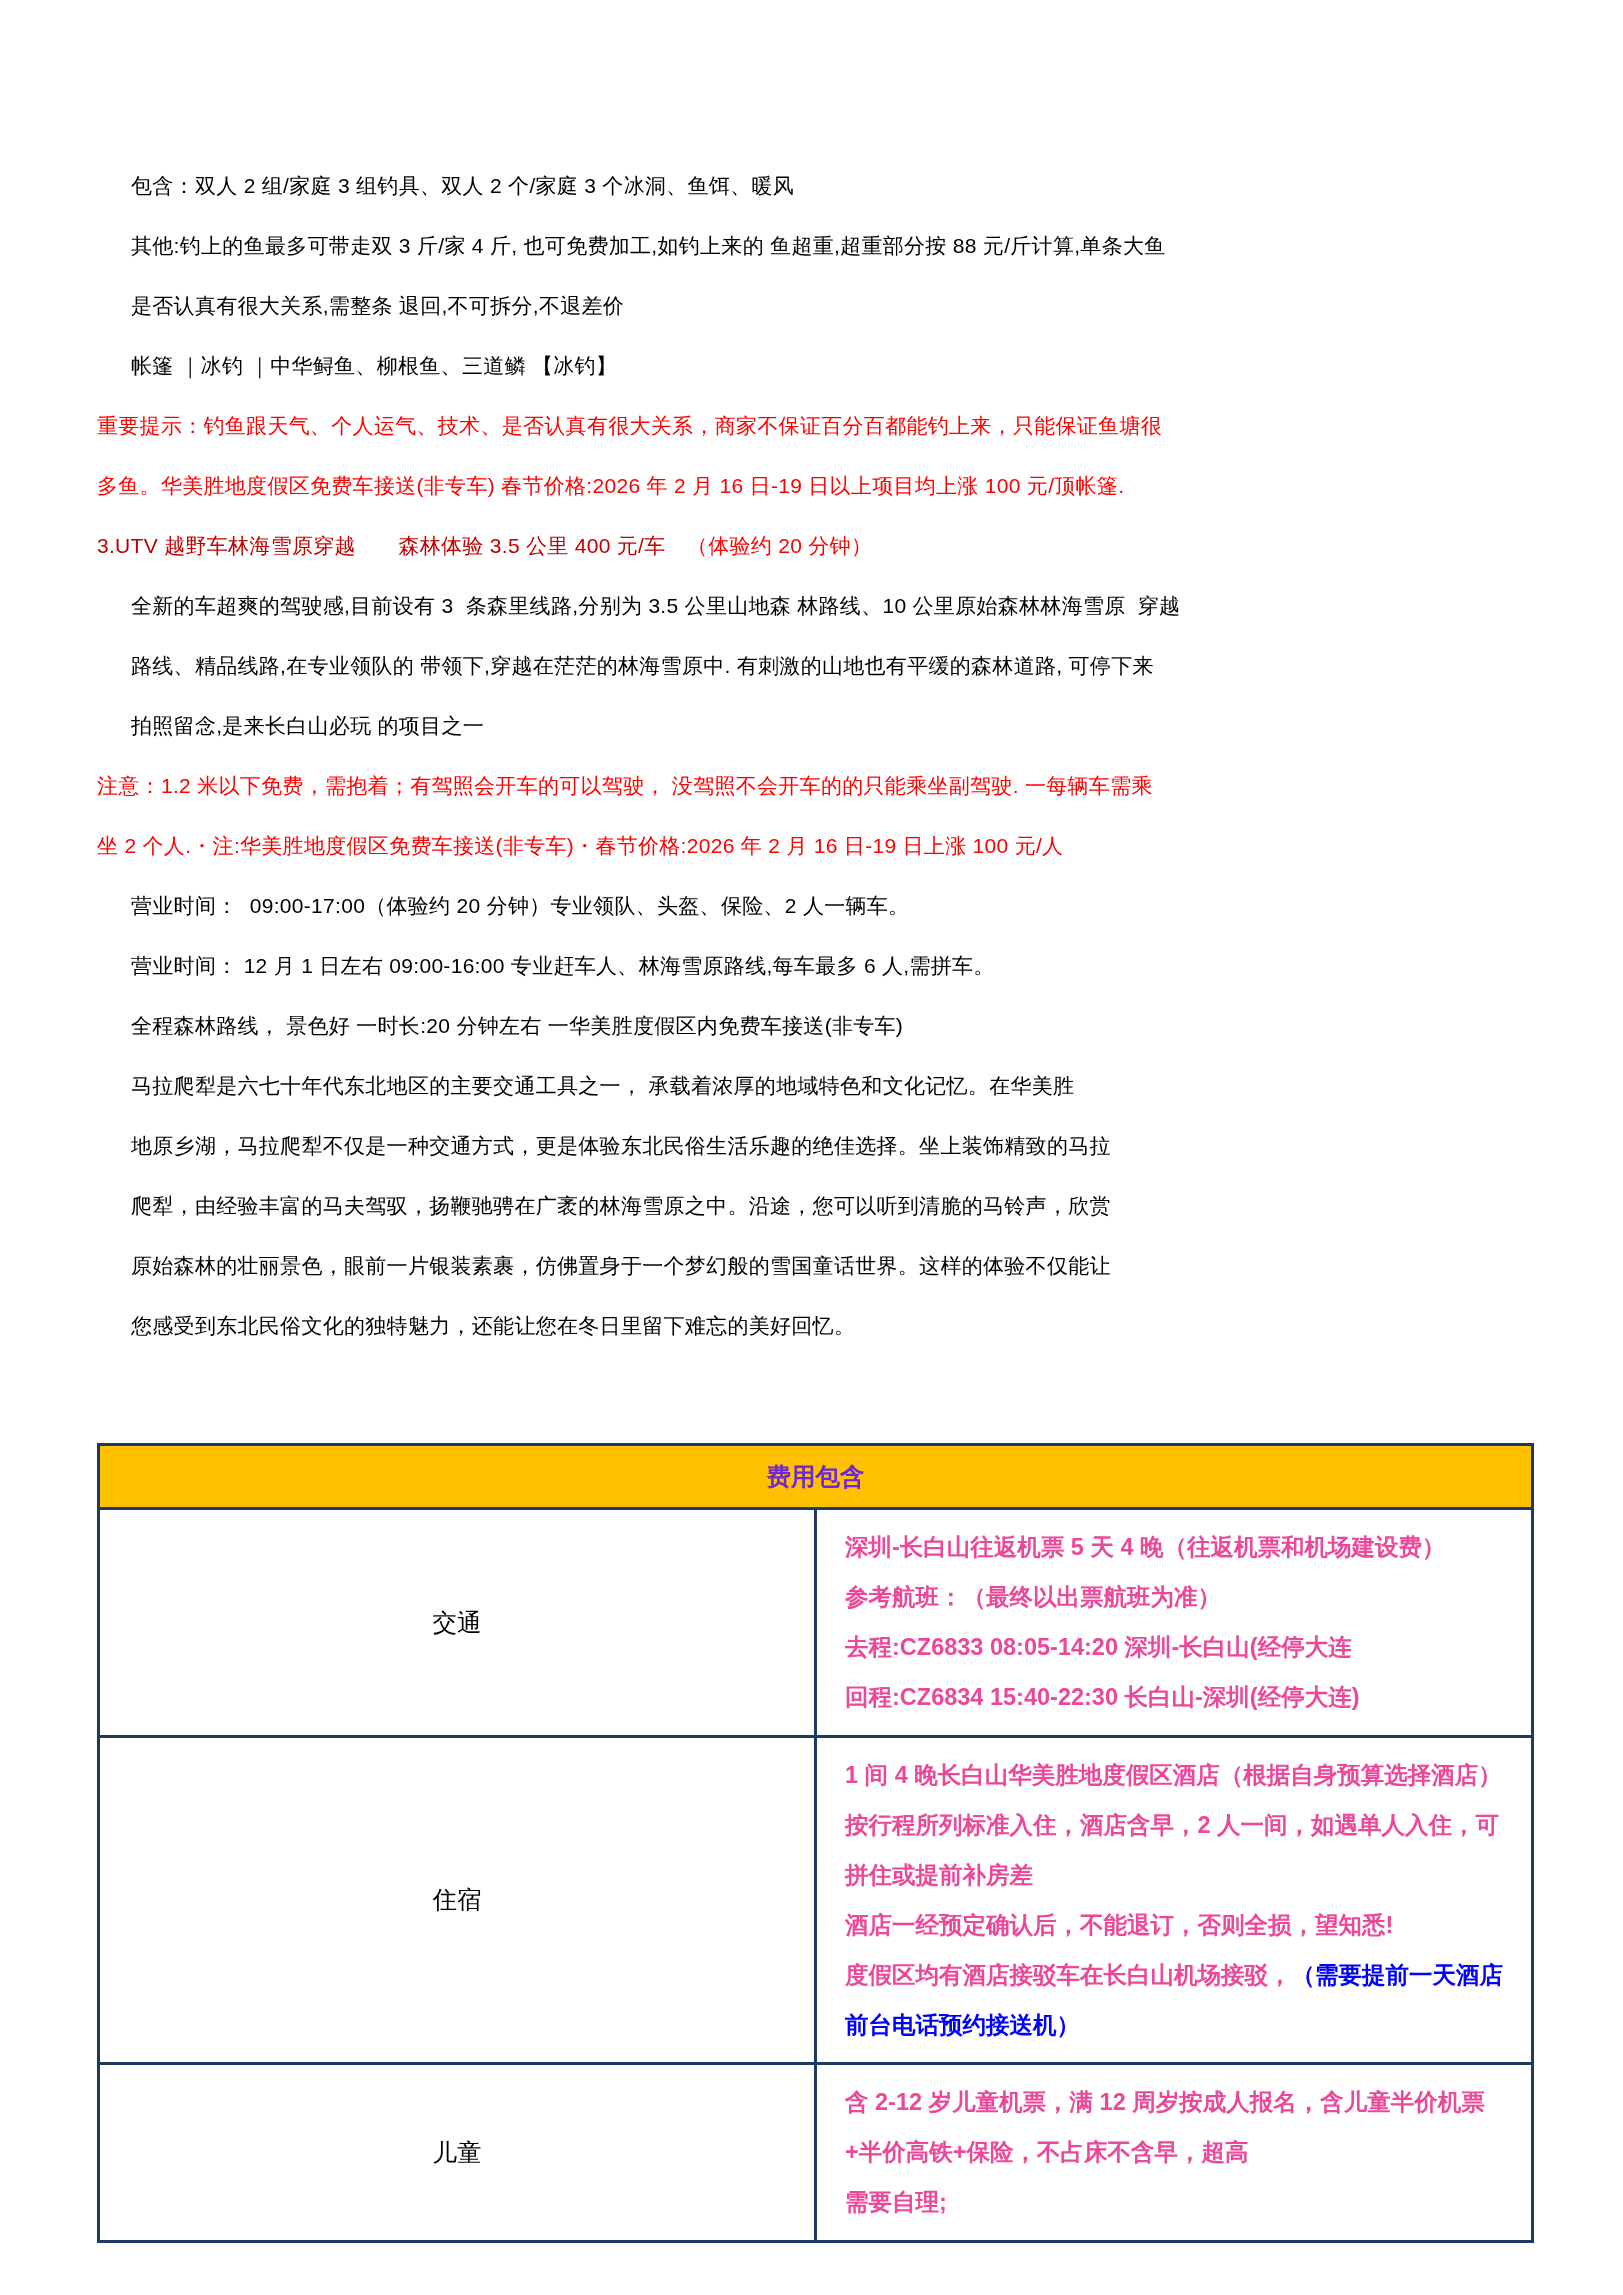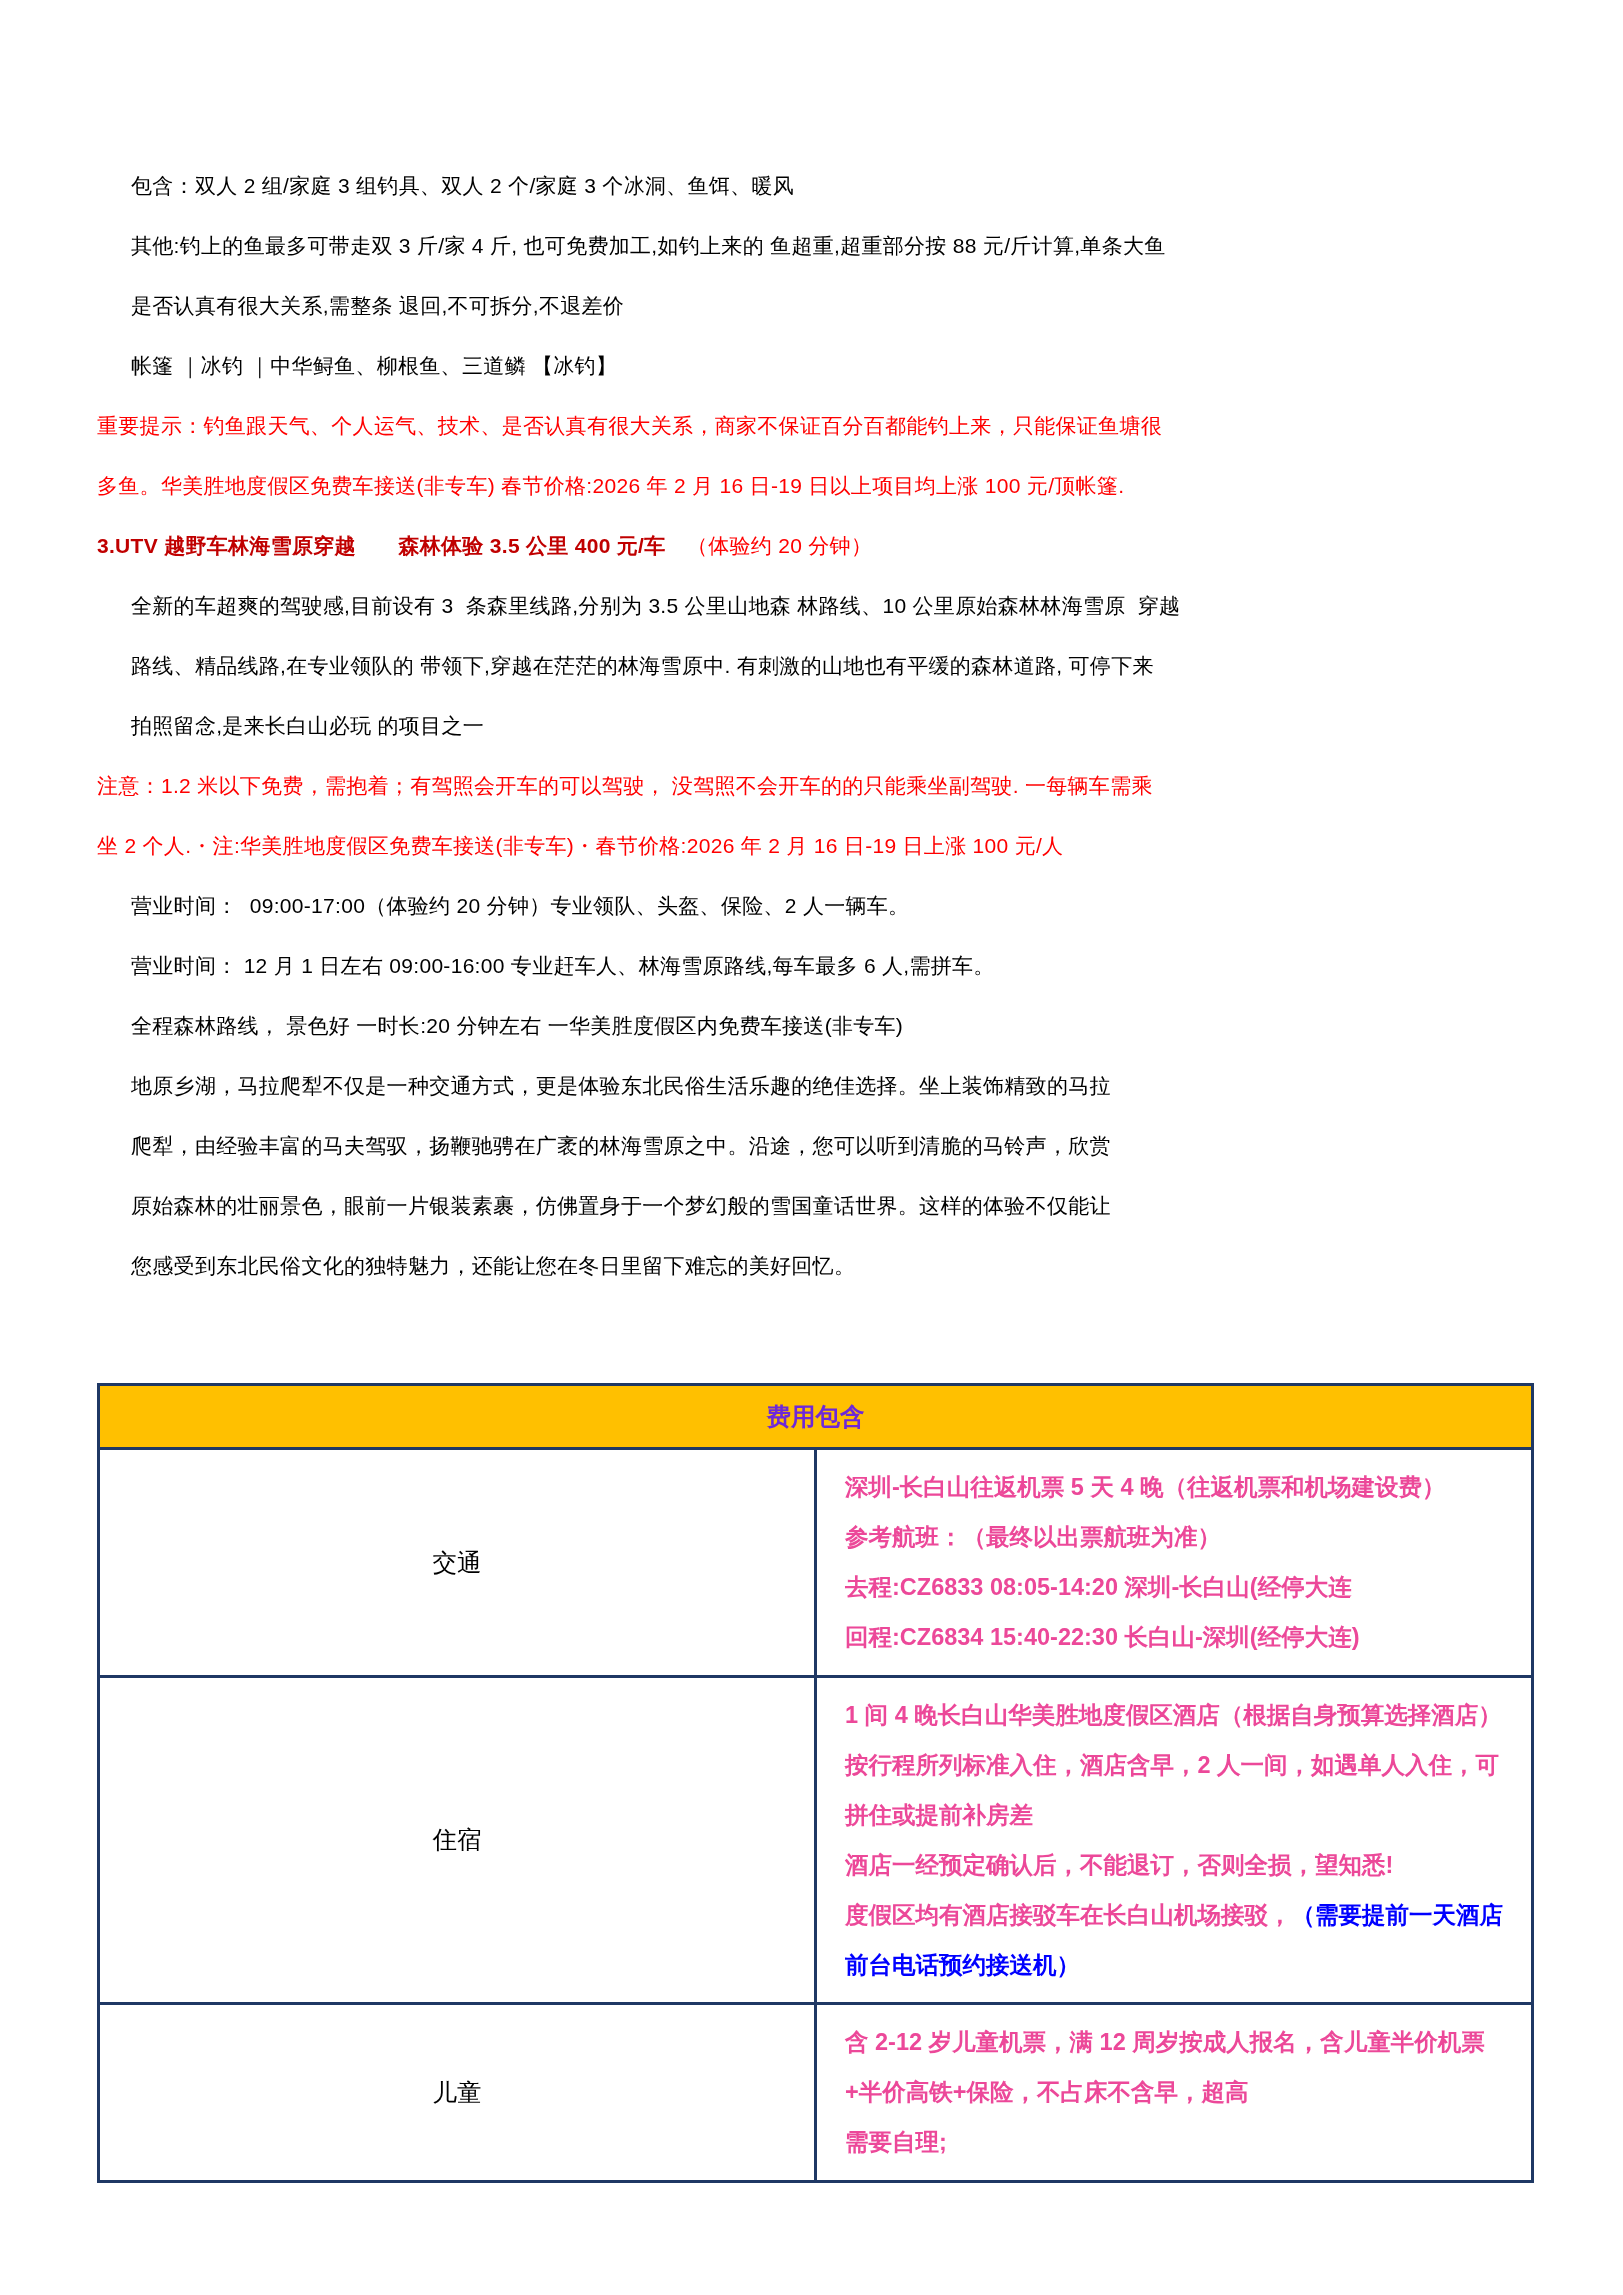--- a/index.html
+++ b/index.html
@@ -21,21 +21,21 @@
   .body-text { width: 100%; }
   .line {
     font-size: 21px;
     line-height: 60px;
     white-space: pre;
     letter-spacing: 0.3px;
   }
   .line.indent { padding-left: 34px; }
   .seg.black    { color: var(--text-black, #000000); }
   .seg.red      { color: var(--text-red, #ff0000); }
-  .seg.red-bold { color: var(--heading-red, #c00000); font-weight: bold; }
+  .seg.red-bold { color: var(--heading-red, #c00000); font-weight: normal; }
   
   .fee-table {
     width: 100%;
     border-collapse: collapse;
     table-layout: fixed;
     margin-top: 87px;
   }
   .fee-table th, .fee-table td {
     border: 3.1px solid var(--table-border, #1f3864);
   }
@@ -83,20 +83,21 @@
       <div class="line"><span class="seg red">多鱼。华美胜地度假区免费车接送(非专车) 春节价格:2026 年 2 月 16 日-19 日以上项目均上涨 100 元/顶帐篷.</span></div>
       <div class="line"><span class="seg red-bold">3.UTV 越野车林海雪原穿越　　森林体验 3.5 公里 400 元/车　</span><span class="seg red">（体验约 20 分钟）</span></div>
       <div class="line indent"><span class="seg black">全新的车超爽的驾驶感,目前设有 3  条森里线路,分别为 3.5 公里山地森 林路线、10 公里原始森林林海雪原  穿越</span></div>
       <div class="line indent"><span class="seg black">路线、精品线路,在专业领队的 带领下,穿越在茫茫的林海雪原中. 有刺激的山地也有平缓的森林道路, 可停下来</span></div>
       <div class="line indent"><span class="seg black">拍照留念,是来长白山必玩 的项目之一</span></div>
       <div class="line"><span class="seg red">注意：1.2 米以下免费，需抱着；有驾照会开车的可以驾驶， 没驾照不会开车的的只能乘坐副驾驶. 一每辆车需乘</span></div>
       <div class="line"><span class="seg red">坐 2 个人.・注:华美胜地度假区免费车接送(非专车)・春节价格:2026 年 2 月 16 日-19 日上涨 100 元/人</span></div>
       <div class="line indent"><span class="seg black">营业时间：  09:00-17:00（体验约 20 分钟）专业领队、头盔、保险、2 人一辆车。</span></div>
       <div class="line indent"><span class="seg black">营业时间： 12 月 1 日左右 09:00-16:00 专业赶车人、林海雪原路线,每车最多 6 人,需拼车。</span></div>
       <div class="line indent"><span class="seg black">全程森林路线， 景色好 一时长:20 分钟左右 一华美胜度假区内免费车接送(非专车)</span></div>
+      <div class="line indent"><span class="seg black">马拉爬犁是六七十年代东北地区的主要交通工具之一， 承载着浓厚的地域特色和文化记忆。在华美胜</span></div>
       <div class="line indent"><span class="seg black">地原乡湖，马拉爬犁不仅是一种交通方式，更是体验东北民俗生活乐趣的绝佳选择。坐上装饰精致的马拉</span></div>
       <div class="line indent"><span class="seg black">爬犁，由经验丰富的马夫驾驭，扬鞭驰骋在广袤的林海雪原之中。沿途，您可以听到清脆的马铃声，欣赏</span></div>
       <div class="line indent"><span class="seg black">原始森林的壮丽景色，眼前一片银装素裹，仿佛置身于一个梦幻般的雪国童话世界。这样的体验不仅能让</span></div>
       <div class="line indent"><span class="seg black">您感受到东北民俗文化的独特魅力，还能让您在冬日里留下难忘的美好回忆。</span></div>
     </section>
 
   <table class="fee-table">
     <thead>
       <tr>
         <th colspan="2" class="table-title">费用包含</th>

